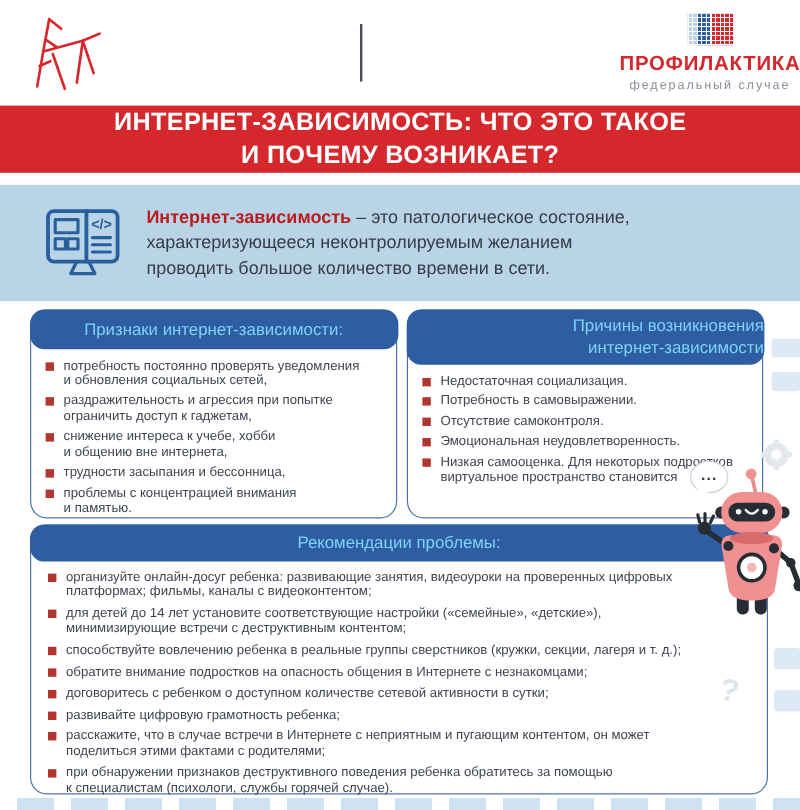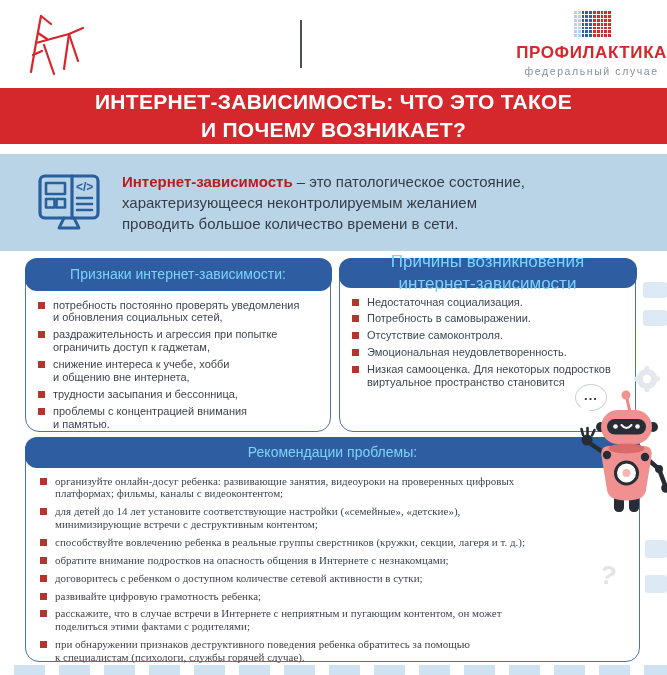--- a/index.html
+++ b/index.html
@@ -29,28 +29,28 @@
   .definition-text{font-size:15px;line-height:1.42;color:#363d47;white-space:pre-line;}
   .definition-term{font-weight:bold;color:#b91c1c;}
 
   
   .card{position:absolute;background:#ffffff;border:1.5px solid #4c74ad;border-radius:14px;box-sizing:border-box;}
   .card-pill{background:#2e5da2;border-radius:12px;margin:-1.5px -1.5px 0 -1.5px;color:#7dd3fc;font-weight:normal;text-align:center;display:flex;flex-direction:column;justify-content:center;}
   .card-signs{left:25px;top:258px;width:306px;height:174px;}
   .card-causes{left:339px;top:258px;width:297px;height:174px;}
   .card-recs{left:25px;top:437px;width:615px;height:225px;}
   .pill-one{height:33px;font-size:14px;}
-  .pill-two{height:30px;font-size:17px;line-height:1.25;}
+  .pill-two{height:46px;font-size:14px;line-height:1.25;align-items:flex-end;}
   .pill-recs{height:31px;font-size:14px;}
   .items{padding:8px 12px 6px 12px;display:flex;flex-direction:column;gap:4px;}
   .item{display:flex;gap:8px;font-size:11px;line-height:1.18;color:#3f4550;}
   .bullet-sq{flex:0 0 auto;width:7px;height:7px;background:#b23530;margin-top:3px;}
   .item-text{white-space:pre-line;}
   .card-recs .items{padding:7px 14px 6px 14px;gap:5px;}
-  .card-recs .item{line-height:1.17;font-family:Liberation Serif, serif;}
+  .card-recs .item{line-height:1.17;}
 
   
   .robot-wrap{position:absolute;left:556px;top:366px;width:115px;height:200px;z-index:6;}
   .speech-bubble{position:absolute;left:575px;top:384px;width:32px;height:27px;background:#ffffff;border:1.5px solid #ccd2d9;border-radius:50%;z-index:7;display:flex;align-items:center;justify-content:center;color:#343a42;font-weight:bold;font-size:13px;letter-spacing:1px;padding-bottom:4px;box-sizing:border-box;}
   .speech-bubble::after{content:"";position:absolute;left:3px;bottom:-6px;width:0;height:0;border-left:7px solid transparent;border-right:3px solid transparent;border-top:8px solid #ffffff;transform:rotate(18deg);}
   .gear-decor{position:absolute;left:634px;top:366px;width:26px;height:26px;z-index:5;}
   .qmark-blue{position:absolute;left:578px;top:500px;z-index:6;color:rgba(255,255,255,0.55);font-size:30px;font-weight:bold;transform:rotate(-14deg);}
   .qmark-gray{position:absolute;left:600px;top:560px;z-index:2;color:#dfe3ea;font-size:26px;font-weight:bold;transform:rotate(12deg);}
   .cross-decor{position:absolute;left:640px;top:420px;width:16px;height:16px;z-index:5;}
   .cross-decor::before{content:"";position:absolute;left:0;top:6px;width:16px;height:4px;background:#eef3f8;border-radius:2px;}

